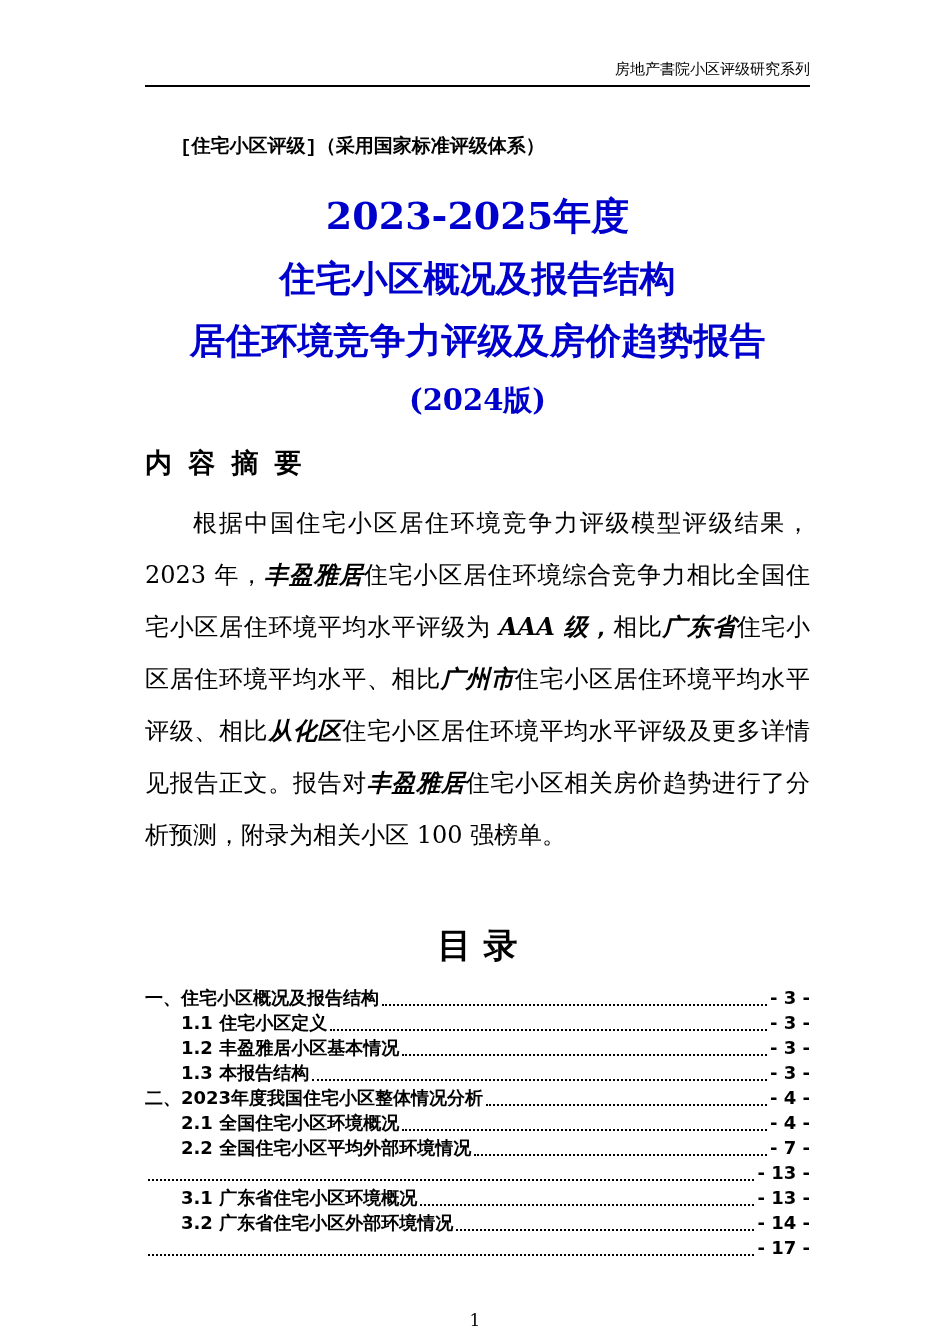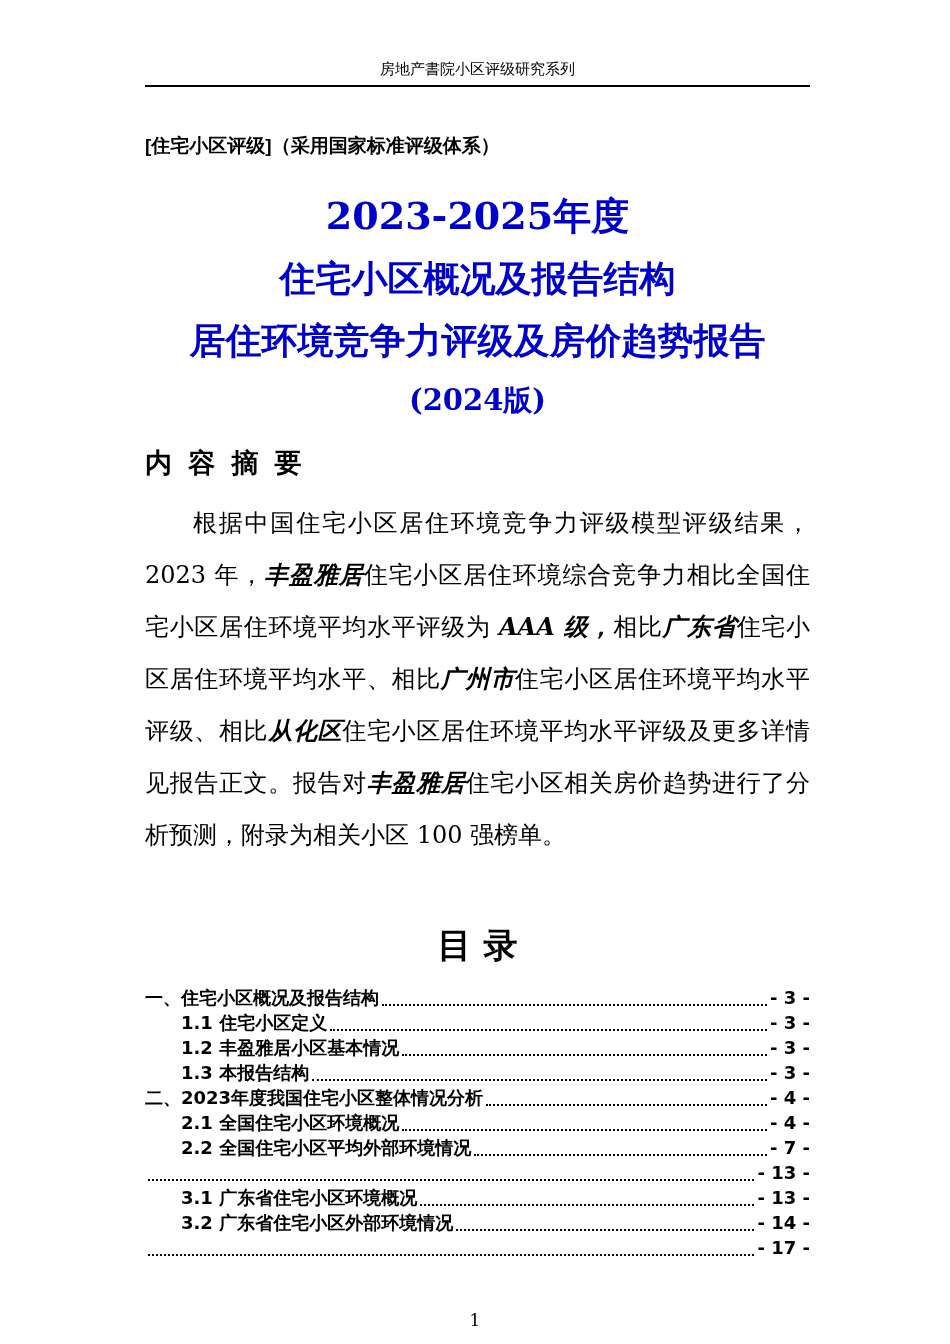--- a/index.html
+++ b/index.html
@@ -11,33 +11,34 @@
     color: #000;
     position: relative;
     overflow: hidden;
   }
   .page { position: relative; width: 950px; height: 1344px; background: #fff; }
   .content { padding: 0 140px 0 145px; }
 
   
   .header {
     margin-top: 60px;
-    display: flex; justify-content: center; align-items: flex-end;
+    display: flex; justify-content: flex-end; align-items: flex-end;
     font-family: "DejaVu Sans", sans-serif;
     font-size: 15px;
     padding-bottom: 6px;
     border-bottom: 2px solid #000;
   }
 
   
   .report-type {
     margin-top: 46px;
-    font-family: Liberation Sans, sans-serif;
+    font-family: Liberation Mono, monospace;
     font-weight: bold;
     font-size: 19px;
+    margin-left: 35px;
   }
 
   
   .title-block { margin-top: 26px; text-align: center; color: var(--title-blue); font-weight: bold; }
   .title-line-1 { font-size: 38px; line-height: 62px; font-family: "DejaVu Serif", serif; }
   .title-line-2, .title-line-3 { font-size: 36px; line-height: 62px; font-family: "DejaVu Serif", serif; }
   .title-line-4 { font-size: 29px; line-height: 58px; font-family: "DejaVu Serif", serif; }
 
   
   .summary-heading {

